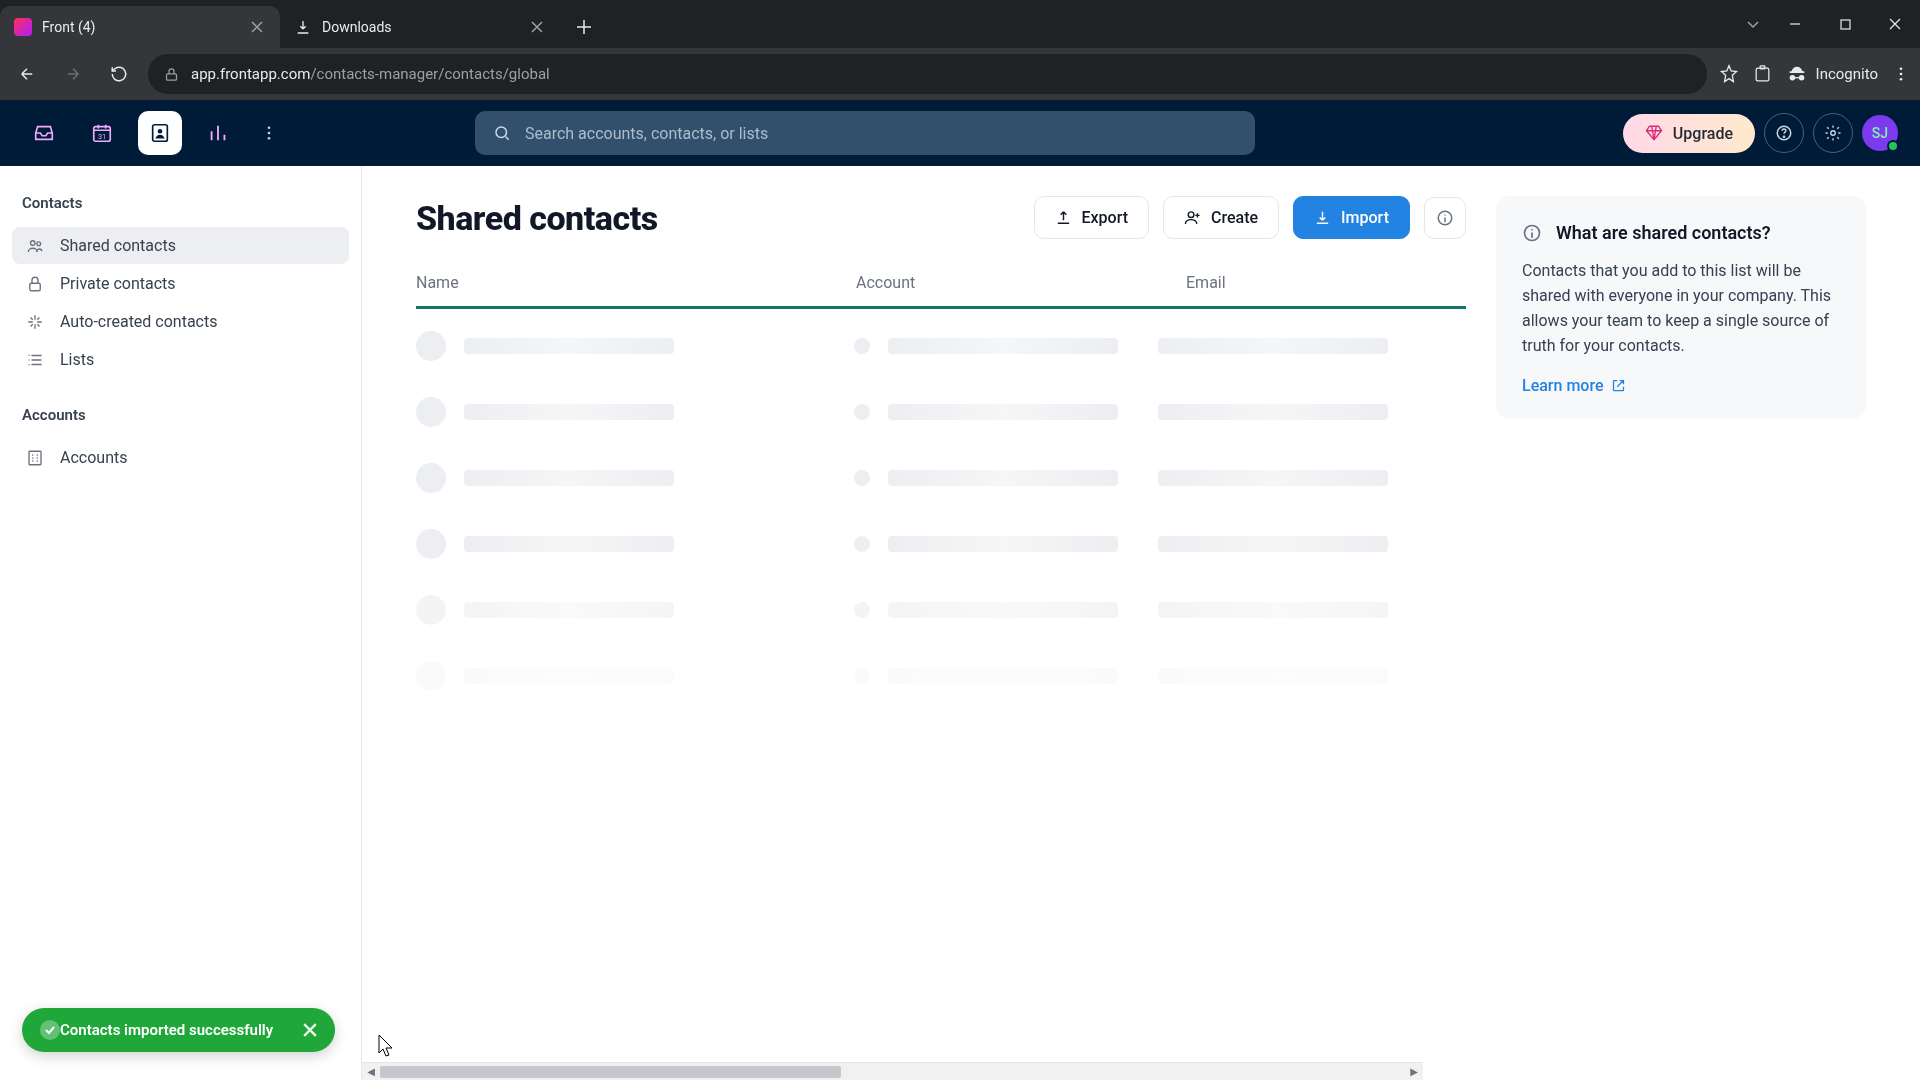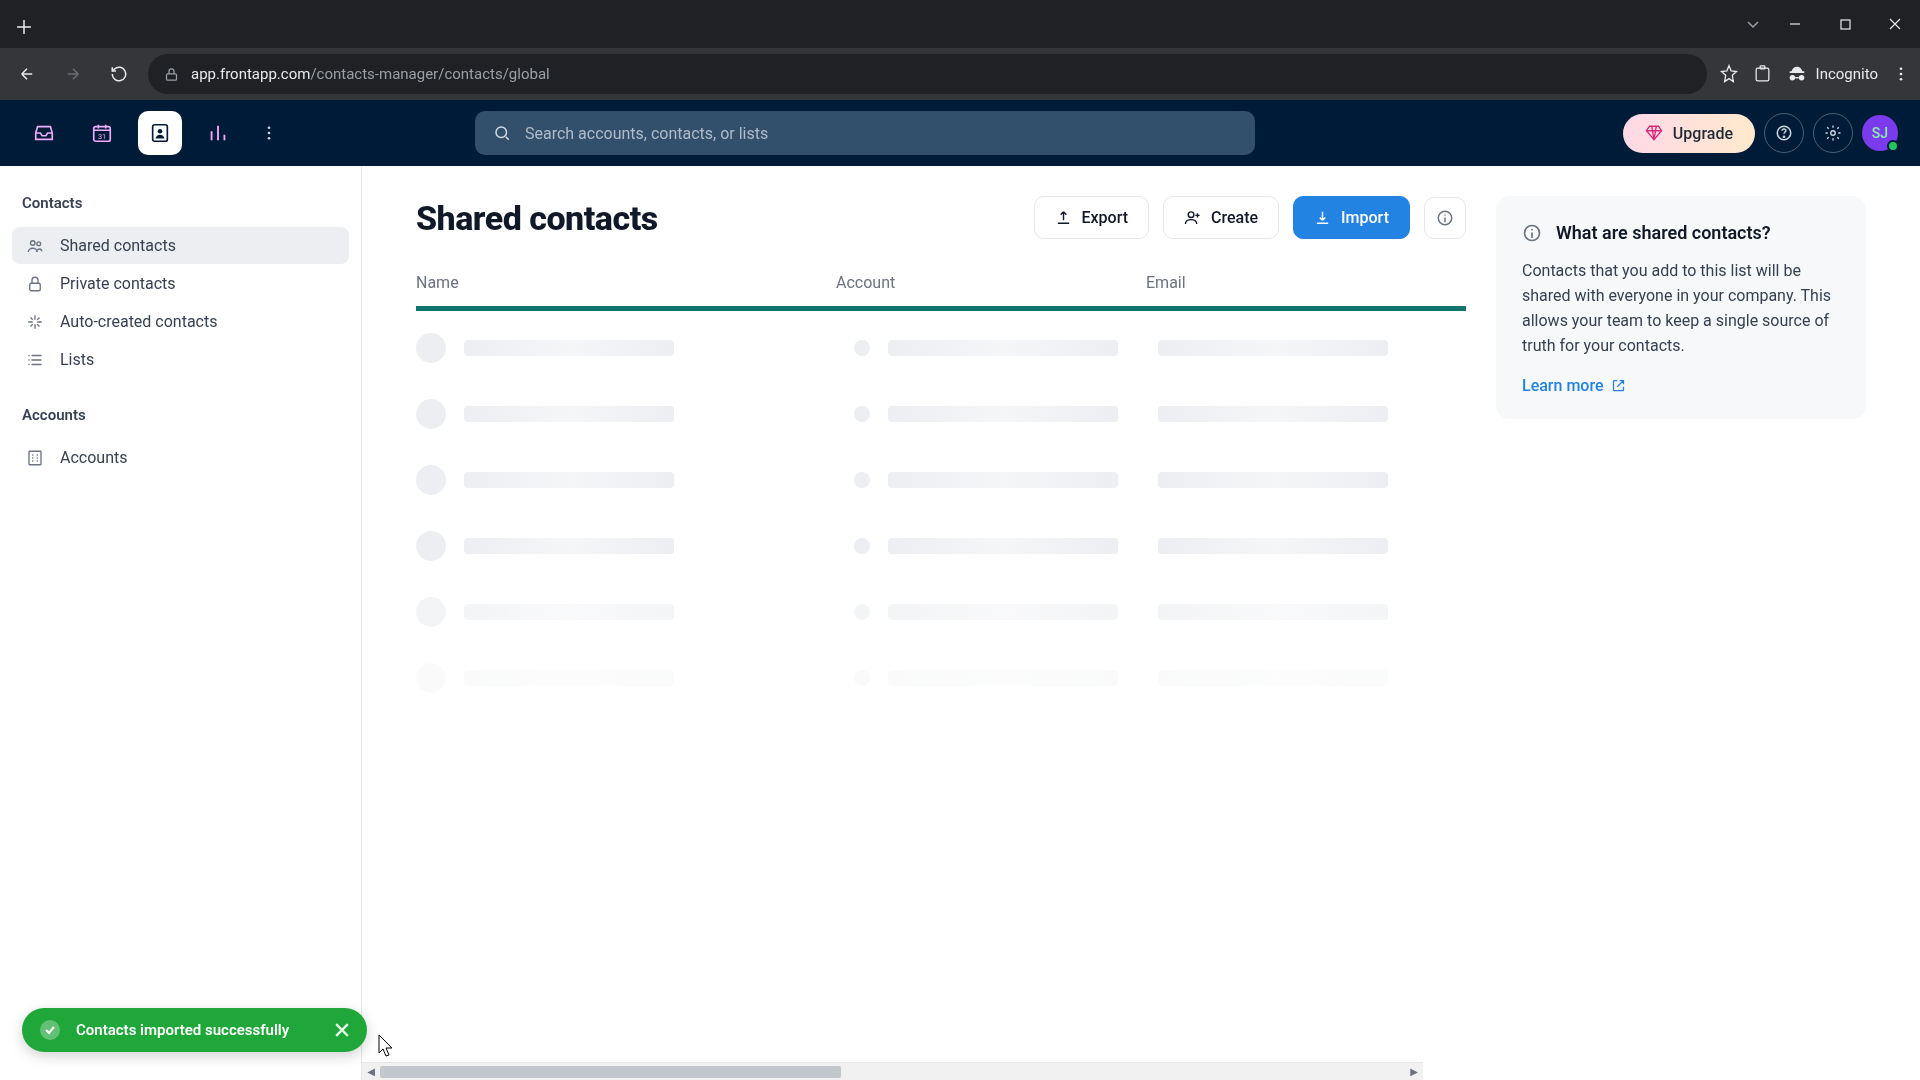--- a/index.html
+++ b/index.html
@@ -53,21 +53,21 @@
 
 .main { flex: 1; padding: 30px 54px 0 54px; position: relative; display: flex; gap: 30px; }
 .main-content { flex: 1; min-width: 0; }
 .page-head { display: flex; align-items: center; justify-content: space-between; margin-bottom: 24px; }
 .page-title { font-size: 34px; font-weight: 800; color: #111827; letter-spacing: -0.5px; }
 .page-actions { display: flex; align-items: center; gap: 14px; }
 .btn { display: flex; align-items: center; gap: 10px; padding: 11px 20px; border-radius: 10px; border: 1px solid #e5e7eb; background: #fff; font-size: 16px; color: #111827; cursor: pointer; font-weight: 500; }
 .btn.primary { background: #2383e2; border-color: #2383e2; color: #fff; }
 .info-circle { width: 42px; height: 42px; border: 1px solid #e5e7eb; border-radius: 10px; display:flex; align-items:center; justify-content:center; color:#6b7280; cursor:pointer; }
 
-.table-head { display: flex; padding: 10px 0 14px; border-bottom: 5px solid #0f766e; color: #6b7280; font-size: 16px; }
+.table-head { display: flex; padding: 10px 0 14px; border-bottom: 3px solid #0f766e; color: #6b7280; font-size: 16px; gap: 20px; }
 .col-name { width: 420px; }
 .col-account { width: 310px; }
 .col-email { flex: 1; }
 
 .skeleton-rows { padding-top: 22px; }
 .sk-row { display: flex; align-items: center; margin-bottom: 36px; }
 .sk-row:nth-child(5) { opacity: 0.6; }
 .sk-row:nth-child(6) { opacity: 0.25; }
 .sk-avatar { width: 30px; height: 30px; border-radius: 50%; background: #eceef1; margin-right: 18px; }
 .sk-bar { height: 16px; border-radius: 4px; background: linear-gradient(90deg,#eceef1,#f5f6f8,#eceef1); }
@@ -78,32 +78,54 @@
 .aside-head .i { color:#6b7280; flex-shrink:0; margin-top:3px; }
 .aside-title { font-size: 18px; font-weight: 600; color: #111827; line-height: 1.4; }
 .aside-body { color: #374151; font-size: 16px; line-height: 1.55; }
 .learn-more { margin-top: 18px; color: #2383e2; font-size: 16px; font-weight: 500; display: inline-flex; align-items: center; gap: 8px; cursor: pointer; }
 
 .h-scroll { position: absolute; left: 362px; right: 497px; bottom: 0; height: 18px; background: #f1f1f1; border-top: 1px solid #e5e7eb; display:flex; align-items:center; }
 .h-scroll .arrow { width: 18px; text-align:center; color:#6b7280; font-size:10px; cursor:pointer; }
 .h-scroll .track { flex:1; height: 14px; position:relative; }
 .h-scroll .thumb { position:absolute; left:0; width:45%; top:1px; bottom:1px; background:#c4c7cc; border-radius:2px; }
 
-.toast { position: absolute; left: 22px; bottom: 28px; background: #1fa739; color: #fff; border-radius: 24px; padding: 12px 18px; display: flex; align-items: center; gap: 16px; font-size: 15px; font-weight: 600; box-shadow: 0 4px 14px rgba(0,0,0,0.18); z-index: 50; }
+.toast { position: absolute; left: 22px; bottom: 28px; background: #1fa739; color: #fff; border-radius: 24px; padding: 12px 18px; display: flex; align-items: center; gap: 0; font-size: 15px; font-weight: 600; box-shadow: 0 4px 14px rgba(0,0,0,0.18); z-index: 50; }
 .toast .check { width: 20px; height: 20px; border-radius: 50%; background: rgba(255,255,255,0.3); display:flex; align-items:center; justify-content:center; }
 .toast .toast-close { margin-left: 30px; cursor: pointer; opacity: 0.9; }
 
 .cursor { position: absolute; left: 376px; bottom: 21px; z-index: 60; pointer-events: none; }
 
 svg { display: block; }
 </style>
 </head>
 <body>
 
 <div class="browser-chrome">
+  <div class="tab active">
+    <span class="favicon" style="background:linear-gradient(135deg,#ff2d55,#b01eff);"></span>
+    <span class="tab-title">Front (4)</span>
+    <span class="tab-close">
+      <svg width="12" height="12" viewBox="0 0 12 12">
+          <path d="M1 1l10 10M11 1L1 11" stroke="currentColor" stroke-width="1.5"></path>
+        </svg>
+    </span>
+  </div>
+  <div class="tab">
+    <span class="favicon" style="color:#e8eaed;">
+      <svg width="16" height="16" viewBox="0 0 24 24" fill="none" stroke="currentColor" stroke-width="2">
+          <path d="M12 3v12m0 0l-4-4m4 4l4-4M4 21h16"></path>
+        </svg>
+    </span>
+    <span class="tab-title">Downloads</span>
+    <span class="tab-close">
+      <svg width="12" height="12" viewBox="0 0 12 12">
+          <path d="M1 1l10 10M11 1L1 11" stroke="currentColor" stroke-width="1.5"></path>
+        </svg>
+    </span>
+  </div>
   <div class="new-tab">
     <svg width="16" height="16" viewBox="0 0 16 16">
         <path d="M8 1v14M1 8h14" stroke="currentColor" stroke-width="1.5"></path>
       </svg>
   </div>
   <div class="window-controls">
     <span class="chevron-tabs">
       <svg width="14" height="14" viewBox="0 0 14 14">
           <path d="M2 5l5 5 5-5" stroke="currentColor" stroke-width="1.5" fill="none"></path>
         </svg>

